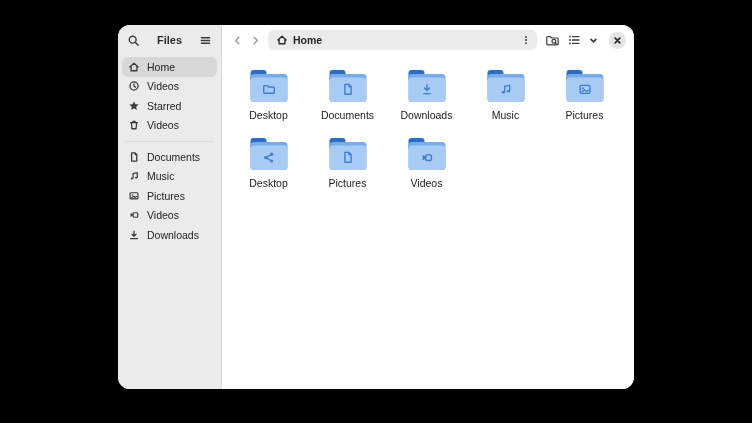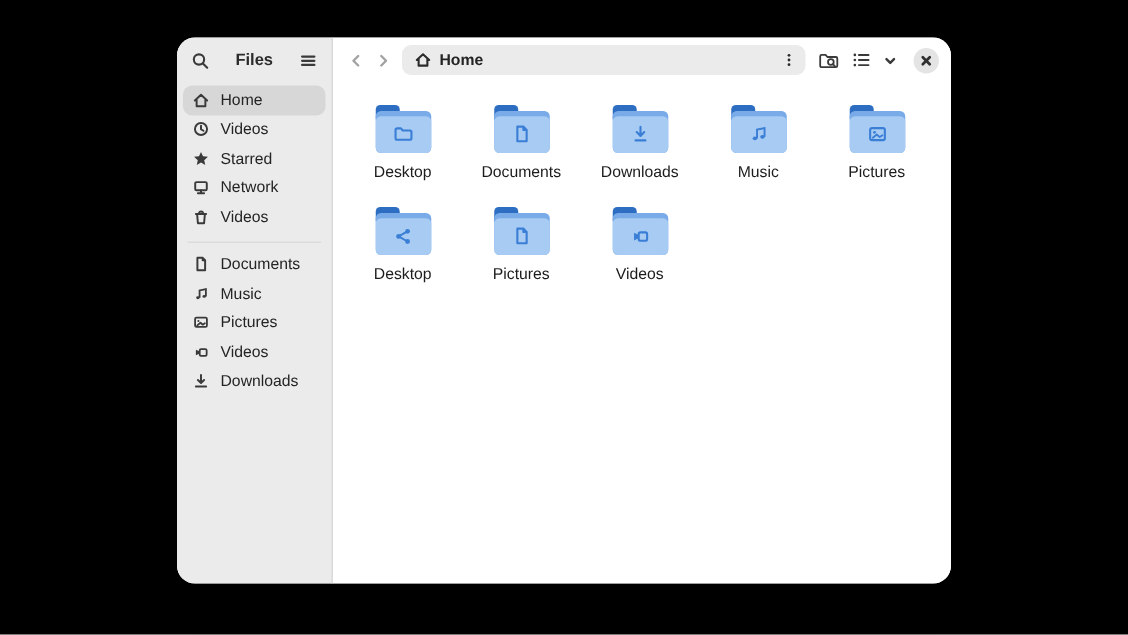--- a/index.html
+++ b/index.html
@@ -74,27 +74,20 @@
         </svg>
         <span class="lbl">Videos</span>
       </div>
       <div class="side-item">
         <svg class="ic" width="12" height="12" viewBox="0 0 14 14">
           <path d="M7 1.6 L8.55 4.9 L12.4 5.3 L9.5 7.9 L10.3 11.6 L7 9.7 L3.7 11.6 L4.5 7.9 L1.6 5.3 L5.45 4.9 Z" fill="#3a3a3a"></path>
         </svg>
         <span class="lbl">Starred</span>
       </div>
       <div class="side-item">
-        <svg class="ic" width="12" height="12" viewBox="0 0 14 14" fill="none" stroke="#3a3a3a" stroke-width="1.3" stroke-linecap="round">
-          <rect x="2.5" y="2.8" width="9" height="6.4" rx="1"></rect>
-            <path d="M7 9.2 V11 M4.6 11.4 H9.4"></path>
-        </svg>
-        <span class="lbl">Network</span>
-      </div>
-      <div class="side-item">
         <svg class="ic" width="12" height="12" viewBox="0 0 14 14" fill="none" stroke="#3a3a3a" stroke-width="1.3" stroke-linecap="round" stroke-linejoin="round">
           <path d="M3 4.2 H11 M5.4 4 Q5.4 2.4 7 2.4 Q8.6 2.4 8.6 4 M4 4.6 L4.6 11.4 H9.4 L10 4.6"></path>
         </svg>
         <span class="lbl">Videos</span>
       </div>
 
       <div class="side-sep"></div>
 
       <div class="side-item">
         <svg class="ic" width="12" height="12" viewBox="0 0 14 14" fill="none" stroke="#3a3a3a" stroke-width="1.3" stroke-linecap="round" stroke-linejoin="round">

